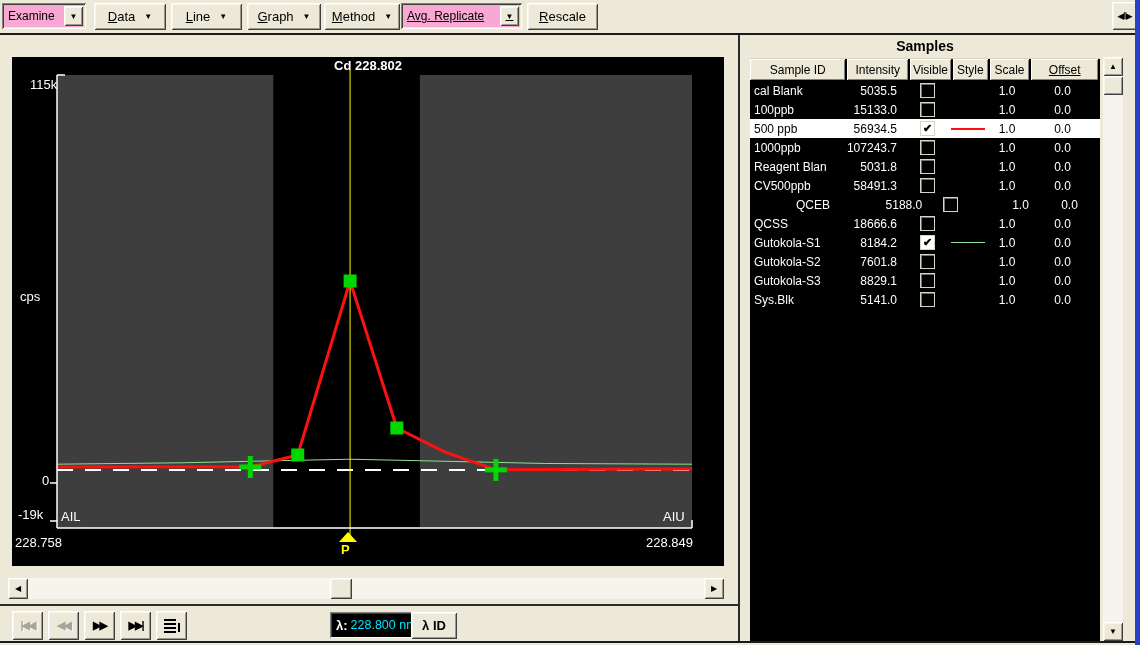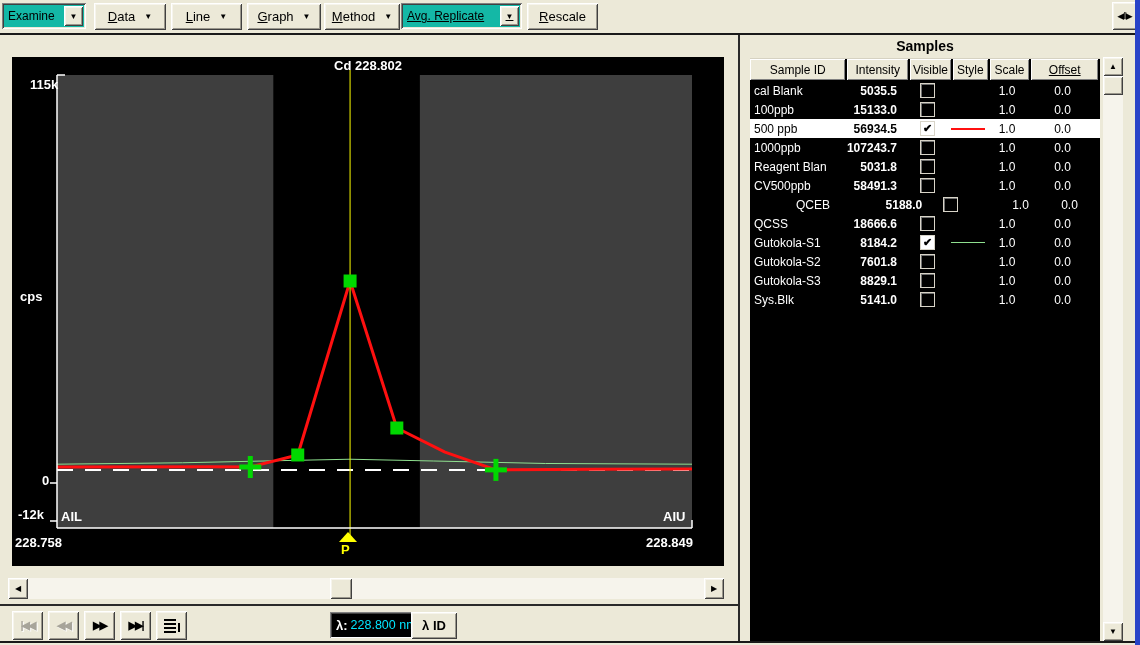--- a/index.html
+++ b/index.html
@@ -3,42 +3,42 @@
 <meta charset="utf-8">
 <style>
   html,body{margin:0;padding:0;}
   body{font-family:"Liberation Sans",sans-serif;background:#888;}
   .window{position:relative;width:1140px;height:645px;background:#ECE9D8;overflow:hidden;
           font-size:12px;color:#000;}
   
   .raised{background:#ECE9D8;
     box-shadow: inset 1px 1px 0 #ffffff, inset -1px -1px 0 #404040,
                 inset 2px 2px 0 #f6f4ec, inset -2px -2px 0 #9a978c;}
-  .sunken{background:#14b8a6;
+  .sunken{background:#f9a8d4;
     box-shadow: inset 1px 1px 0 #808080, inset -1px -1px 0 #fff,
                 inset 2px 2px 0 #404040, inset -2px -2px 0 #ECE9D8;}
   .btn{display:flex;align-items:center;justify-content:center;cursor:default;user-select:none;}
   
   .toolbar{position:absolute;left:0;top:0;width:100%;height:33px;}
   .combo{position:absolute;top:3px;height:26px;display:flex;align-items:center;}
   .combo .val{flex:1;padding-left:6px;white-space:nowrap;overflow:hidden;}
   .combo .drop{width:19px;height:20px;margin-right:3px;font-size:8px;}
   .menu-btn{position:absolute;top:3px;height:27px;font-size:13px;}
   .menu-btn .arr{font-size:8px;margin-left:9px;}
   .ul{text-decoration:underline;}
   .topline{position:absolute;left:0;top:33px;width:100%;height:2px;background:#1a1a1a;}
   .splitter-btn{position:absolute;left:1112px;top:2px;width:25px;height:28px;font-size:9px;letter-spacing:-1px;}
   
   .divider{position:absolute;left:738px;top:35px;width:2px;height:606px;background:#2a2a2a;}
   .bottomline{position:absolute;left:0;top:641px;width:1135px;height:2px;background:#1a1a1a;}
   .blueedge{position:absolute;left:1135px;top:0;width:5px;height:645px;background:#2843c8;}
   .pane-title{position:absolute;font-size:14px;font-weight:bold;text-align:center;}
   
   .chart-box{position:absolute;left:12px;top:57px;width:712px;height:509px;background:#000;overflow:hidden;}
-  .chart-box .lbl{position:absolute;color:#fff;font-weight:bold;font-size:13px;white-space:nowrap;}
+  .chart-box .lbl{position:absolute;color:#fff;font-weight:normal;font-size:13px;white-space:nowrap;}
   .cd-title{position:absolute;left:0;top:1px;width:100%;text-align:center;color:#fff;font-weight:bold;font-size:13px;}
   .tri{position:absolute;left:327px;top:475px;width:0;height:0;
        border-left:9px solid transparent;border-right:9px solid transparent;border-bottom:10px solid #ffff00;}
   .plabel{position:absolute;left:329px;top:485px;color:#ffff00;font-weight:bold;font-size:13px;}
   .wl-label{position:absolute;left:0;top:492px;width:100%;text-align:center;color:#fff;font-weight:bold;font-size:13px;}
   
   .hscroll{position:absolute;left:8px;top:578px;width:716px;height:21px;background:#f6f4ec;}
   .hscroll .sb-btn{position:absolute;top:0;width:20px;height:21px;font-size:8px;}
   .hscroll .thumb{position:absolute;left:322px;top:0;width:22px;height:21px;}
   .vscroll{position:absolute;left:1103px;top:57px;width:20px;height:584px;background:#f6f4ec;}
@@ -55,21 +55,21 @@
   
   .table-box{position:absolute;left:750px;top:58px;width:350px;height:582px;background:#000;border-top:1px solid #d6d2c2;}
   .thead{position:absolute;left:0;top:0;width:350px;height:21px;display:flex;}
   .th{background:#ECE9D8;font-size:12px;display:flex;align-items:center;justify-content:center;
       box-shadow: inset 1px 1px 0 #fff, inset -1px -1px 0 #808080;margin-right:2px;box-sizing:border-box;}
   .tbody{position:absolute;left:0;top:22px;width:350px;}
   .trow{display:flex;height:19px;color:#fff;align-items:center;}
   .trow.sel{background:#fff;color:#000;}
   .td{box-sizing:border-box;overflow:hidden;white-space:nowrap;height:19px;display:flex;align-items:center;}
   .td.c0{padding-left:4px;}
-  .td.c1{justify-content:flex-end;padding-right:9px;font-weight:bold;}
+  .td.c1{justify-content:flex-end;padding-right:9px;}
   .td.c2,.td.c3,.td.c4,.td.c5{justify-content:center;}
   .cb{width:13px;height:13px;background:#000;border:1px solid #d8d4c8;
       box-shadow:inset 1px 1px 0 #707070;display:flex;align-items:center;justify-content:center;}
   .cb.checked{background:#fff;color:#000;font-size:11px;font-weight:bold;box-shadow:none;}
   .styleline{border-radius:0;}
 </style>
 </head>
 <body>
 
 <div class="window">
@@ -115,21 +115,21 @@
         <rect x="235.79120879112358" y="398.99930434782607" width="5" height="22" fill="#00d800"></rect>
         <rect x="472.91758241757435" y="410.37304347826085" width="22" height="5" fill="#00d800"></rect>
         <rect x="481.41758241757435" y="401.87304347826085" width="5" height="22" fill="#00d800"></rect>
         <rect x="279.2417582416722" y="391.4721739130435" width="13" height="13" fill="#00d800"></rect>
         <rect x="331.5769230769994" y="217.50629565217392" width="13" height="13" fill="#00d800"></rect>
         <rect x="378.32967032972243" y="364.5086956521739" width="13" height="13" fill="#00d800"></rect>
       </svg>
     <div class="lbl" style="left:18px;top:20px;">115k</div>
     <div class="lbl" style="left:8px;top:232px;">cps</div>
     <div class="lbl" style="left:30px;top:416px;">0</div>
-    <div class="lbl" style="left:6px;top:450px;">-12k</div>
+    <div class="lbl" style="left:6px;top:450px;">-19k</div>
     <div class="lbl" style="left:49px;top:452px;">AIL</div>
     <div class="lbl" style="left:651px;top:452px;">AIU</div>
     <div class="lbl" style="left:3px;top:478px;">228.758</div>
     <div class="lbl" style="left:634px;top:478px;">228.849</div>
     <div class="tri"></div>
     <div class="plabel">P</div>
   </div>
 
   <div class="hscroll">
     <span class="sb-btn btn raised" style="left:0;">◀</span>

